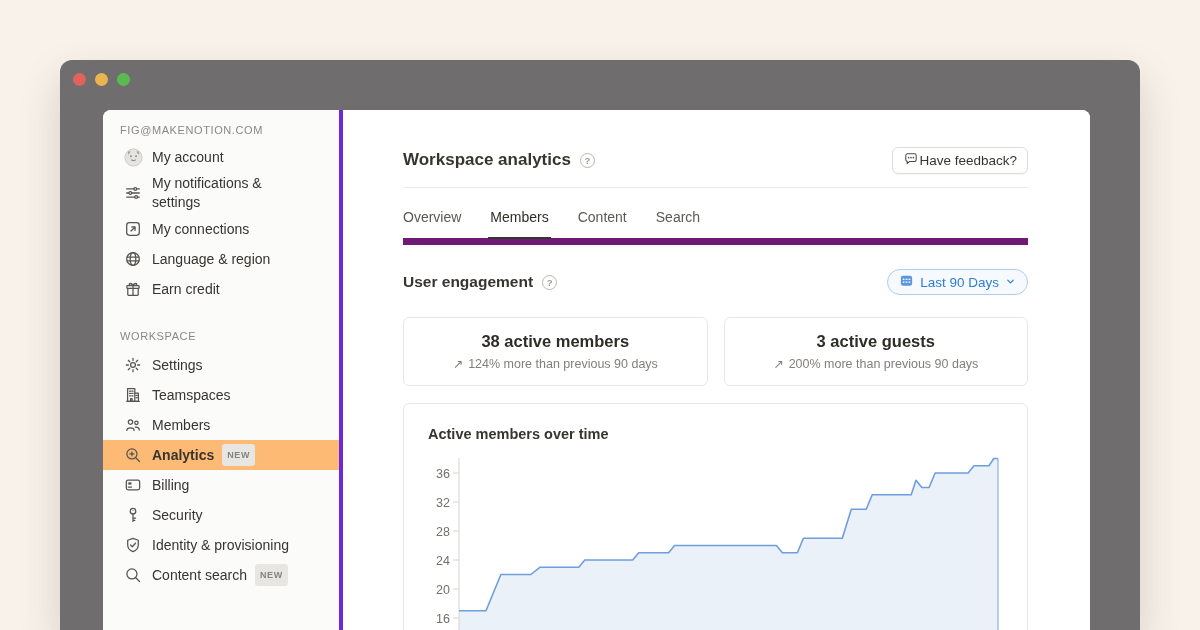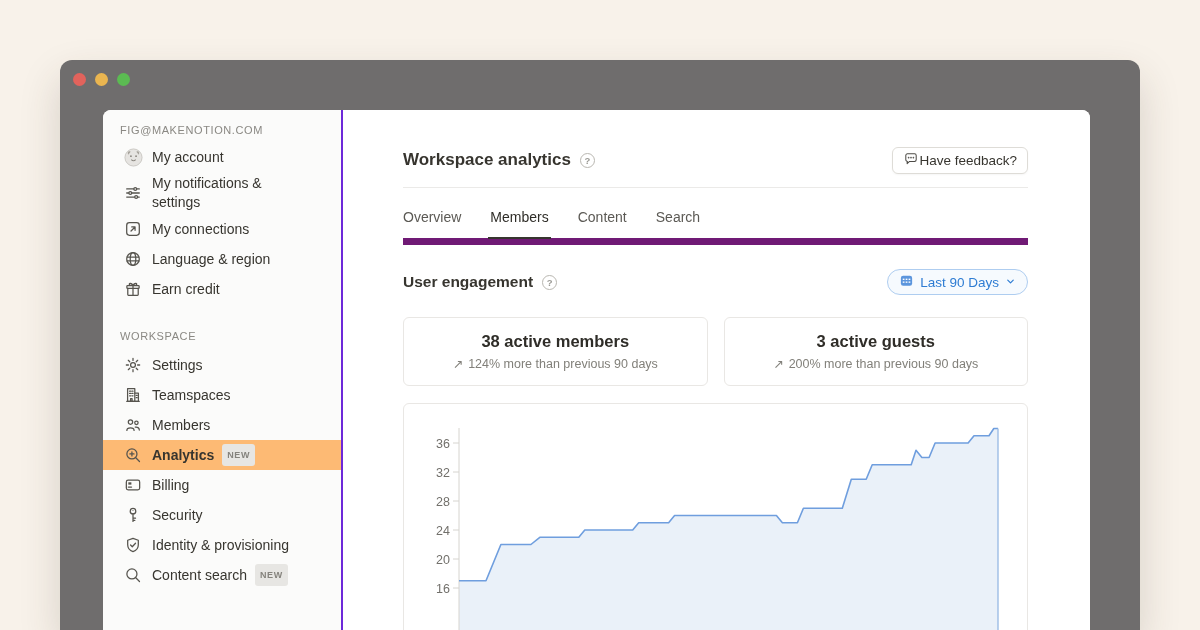--- a/index.html
+++ b/index.html
@@ -16,21 +16,21 @@
     box-shadow:0 18px 40px rgba(60,50,40,.18);
   }
   .traffic { position:absolute; left:13px; top:13px; display:flex; gap:9px; }
   .traffic span { width:13px; height:13px; border-radius:50%; display:block; }
   .panel {
     position:absolute; left:43px; top:50px; width:987px; height:520px;
     background:#ffffff; border-radius:8px 8px 0 0; display:flex; overflow:hidden;
   }
   
   .sidebar {
-    width:240px; min-width:240px; background:#fbfbfa; border-right:2px solid #6d28d9;
+    width:240px; min-width:240px; background:#fbfbfa; border-right:4px solid #6d28d9;
     padding-top:14px; overflow:hidden;
   }
   .side-email {
     padding:0 17px; font-size:11px; font-weight:500; color:#8a8883;
     letter-spacing:.6px; margin-bottom:6px;
   }
   .side-item {
     display:flex; align-items:center; min-height:30px; padding:2px 20px;
     font-size:14px; color:#37352f; cursor:pointer; line-height:19px;
   }
@@ -313,20 +313,21 @@
           <div class="stat-card">
             <div class="stat-value">3 active guests</div>
             <div class="stat-delta">
               <span>↗</span>
               <span>200% more than previous 90 days</span>
             </div>
           </div>
         </div>
 
       <div class="chart-card">
+        <div class="chart-title">Active members over time</div>
         <svg id="chart-svg" width="577" height="215">
             <path d="M31.0,154.8 L58.0,154.8 L72.9,118.5 L102.9,118.5 L111.8,111.3 L150.8,111.3 L156.8,104.0 L204.7,104.0 L210.7,96.8 L240.6,96.8 L246.6,89.5 L348.4,89.5 L354.4,96.8 L369.4,96.8 L375.4,82.3 L414.3,82.3 L423.3,53.3 L438.2,53.3 L444.2,38.8 L483.2,38.8 L488.0,24.3 L493.9,31.5 L501.1,31.5 L507.1,17.0 L540.1,17.0 L546.0,9.8 L561.0,9.8 L565.8,2.5 L570.0,2.5 L570.0,215 L31,215 Z" fill="#eaf1f9" stroke="none"></path>
             <line x1="31" y1="2" x2="31" y2="215" stroke="#d6d4cf" stroke-width="1"></line>
             <line x1="25" y1="162" x2="31" y2="162" stroke="#d6d4cf" stroke-width="1"></line>
             <text x="22" y="166.5" text-anchor="end" font-size="12.5" fill="#72706b">16</text>
             <line x1="25" y1="133" x2="31" y2="133" stroke="#d6d4cf" stroke-width="1"></line>
             <text x="22" y="137.5" text-anchor="end" font-size="12.5" fill="#72706b">20</text>
             <line x1="25" y1="104" x2="31" y2="104" stroke="#d6d4cf" stroke-width="1"></line>
             <text x="22" y="108.5" text-anchor="end" font-size="12.5" fill="#72706b">24</text>
             <line x1="25" y1="75" x2="31" y2="75" stroke="#d6d4cf" stroke-width="1"></line>

